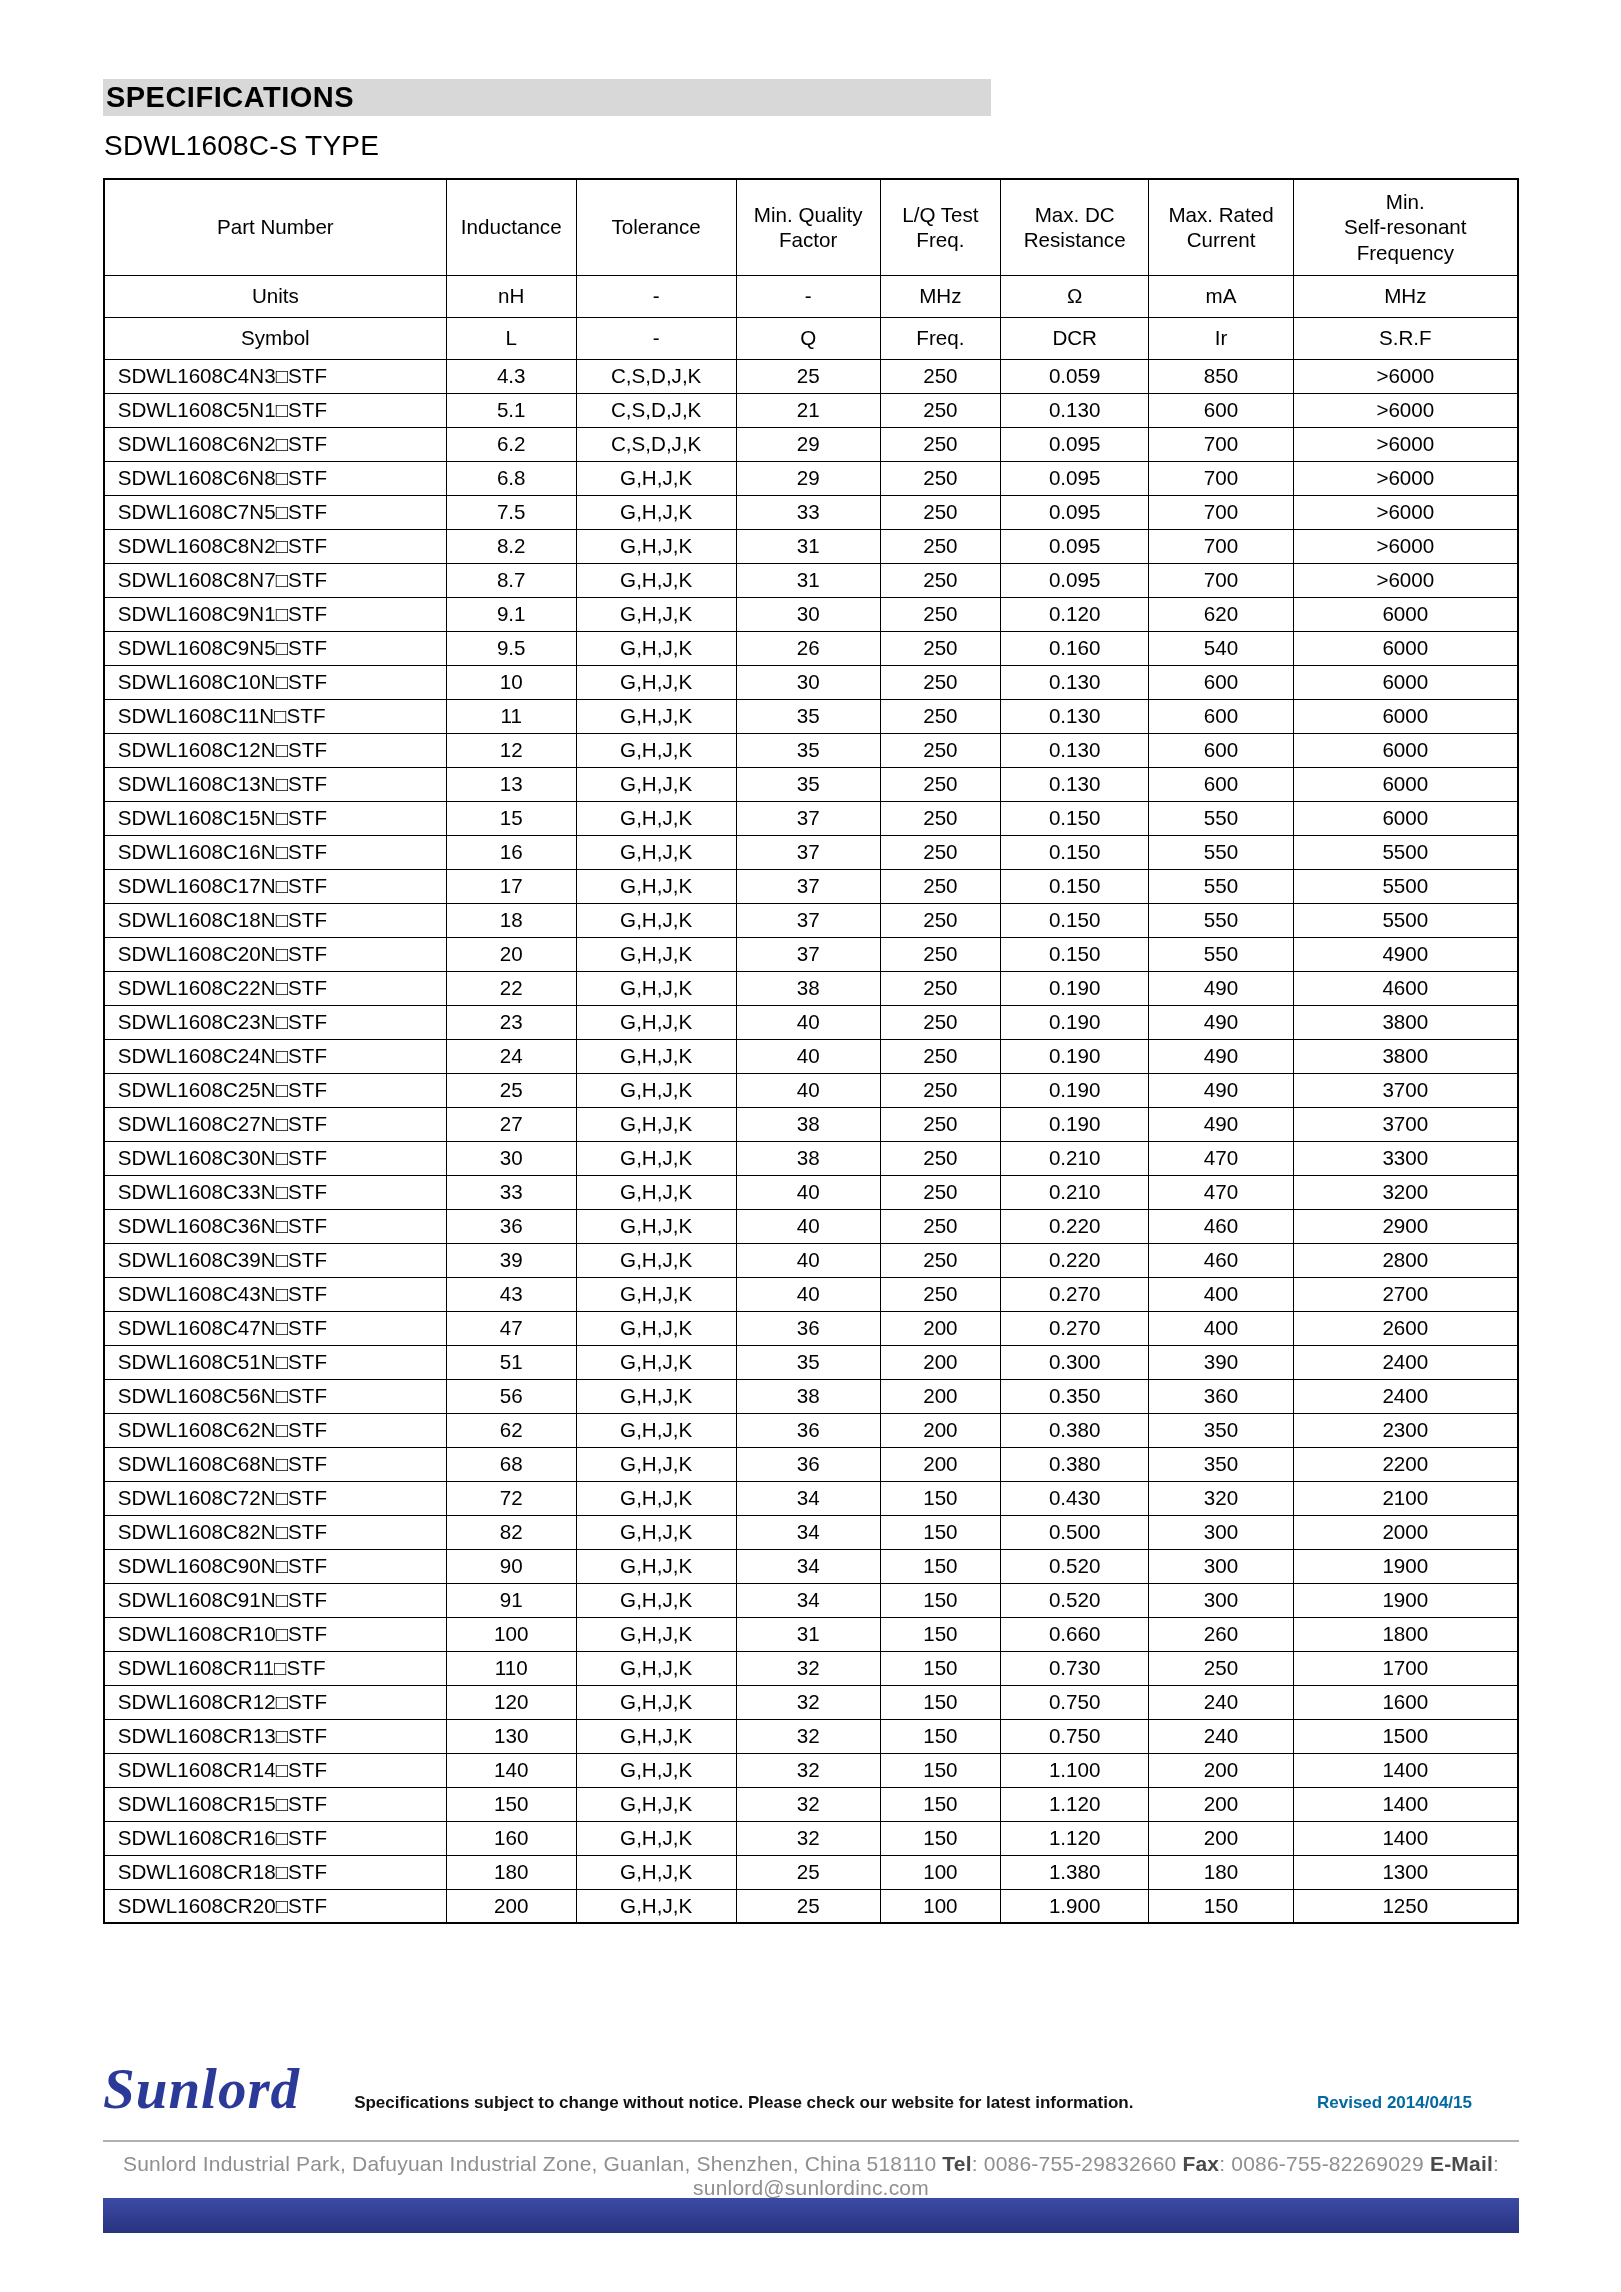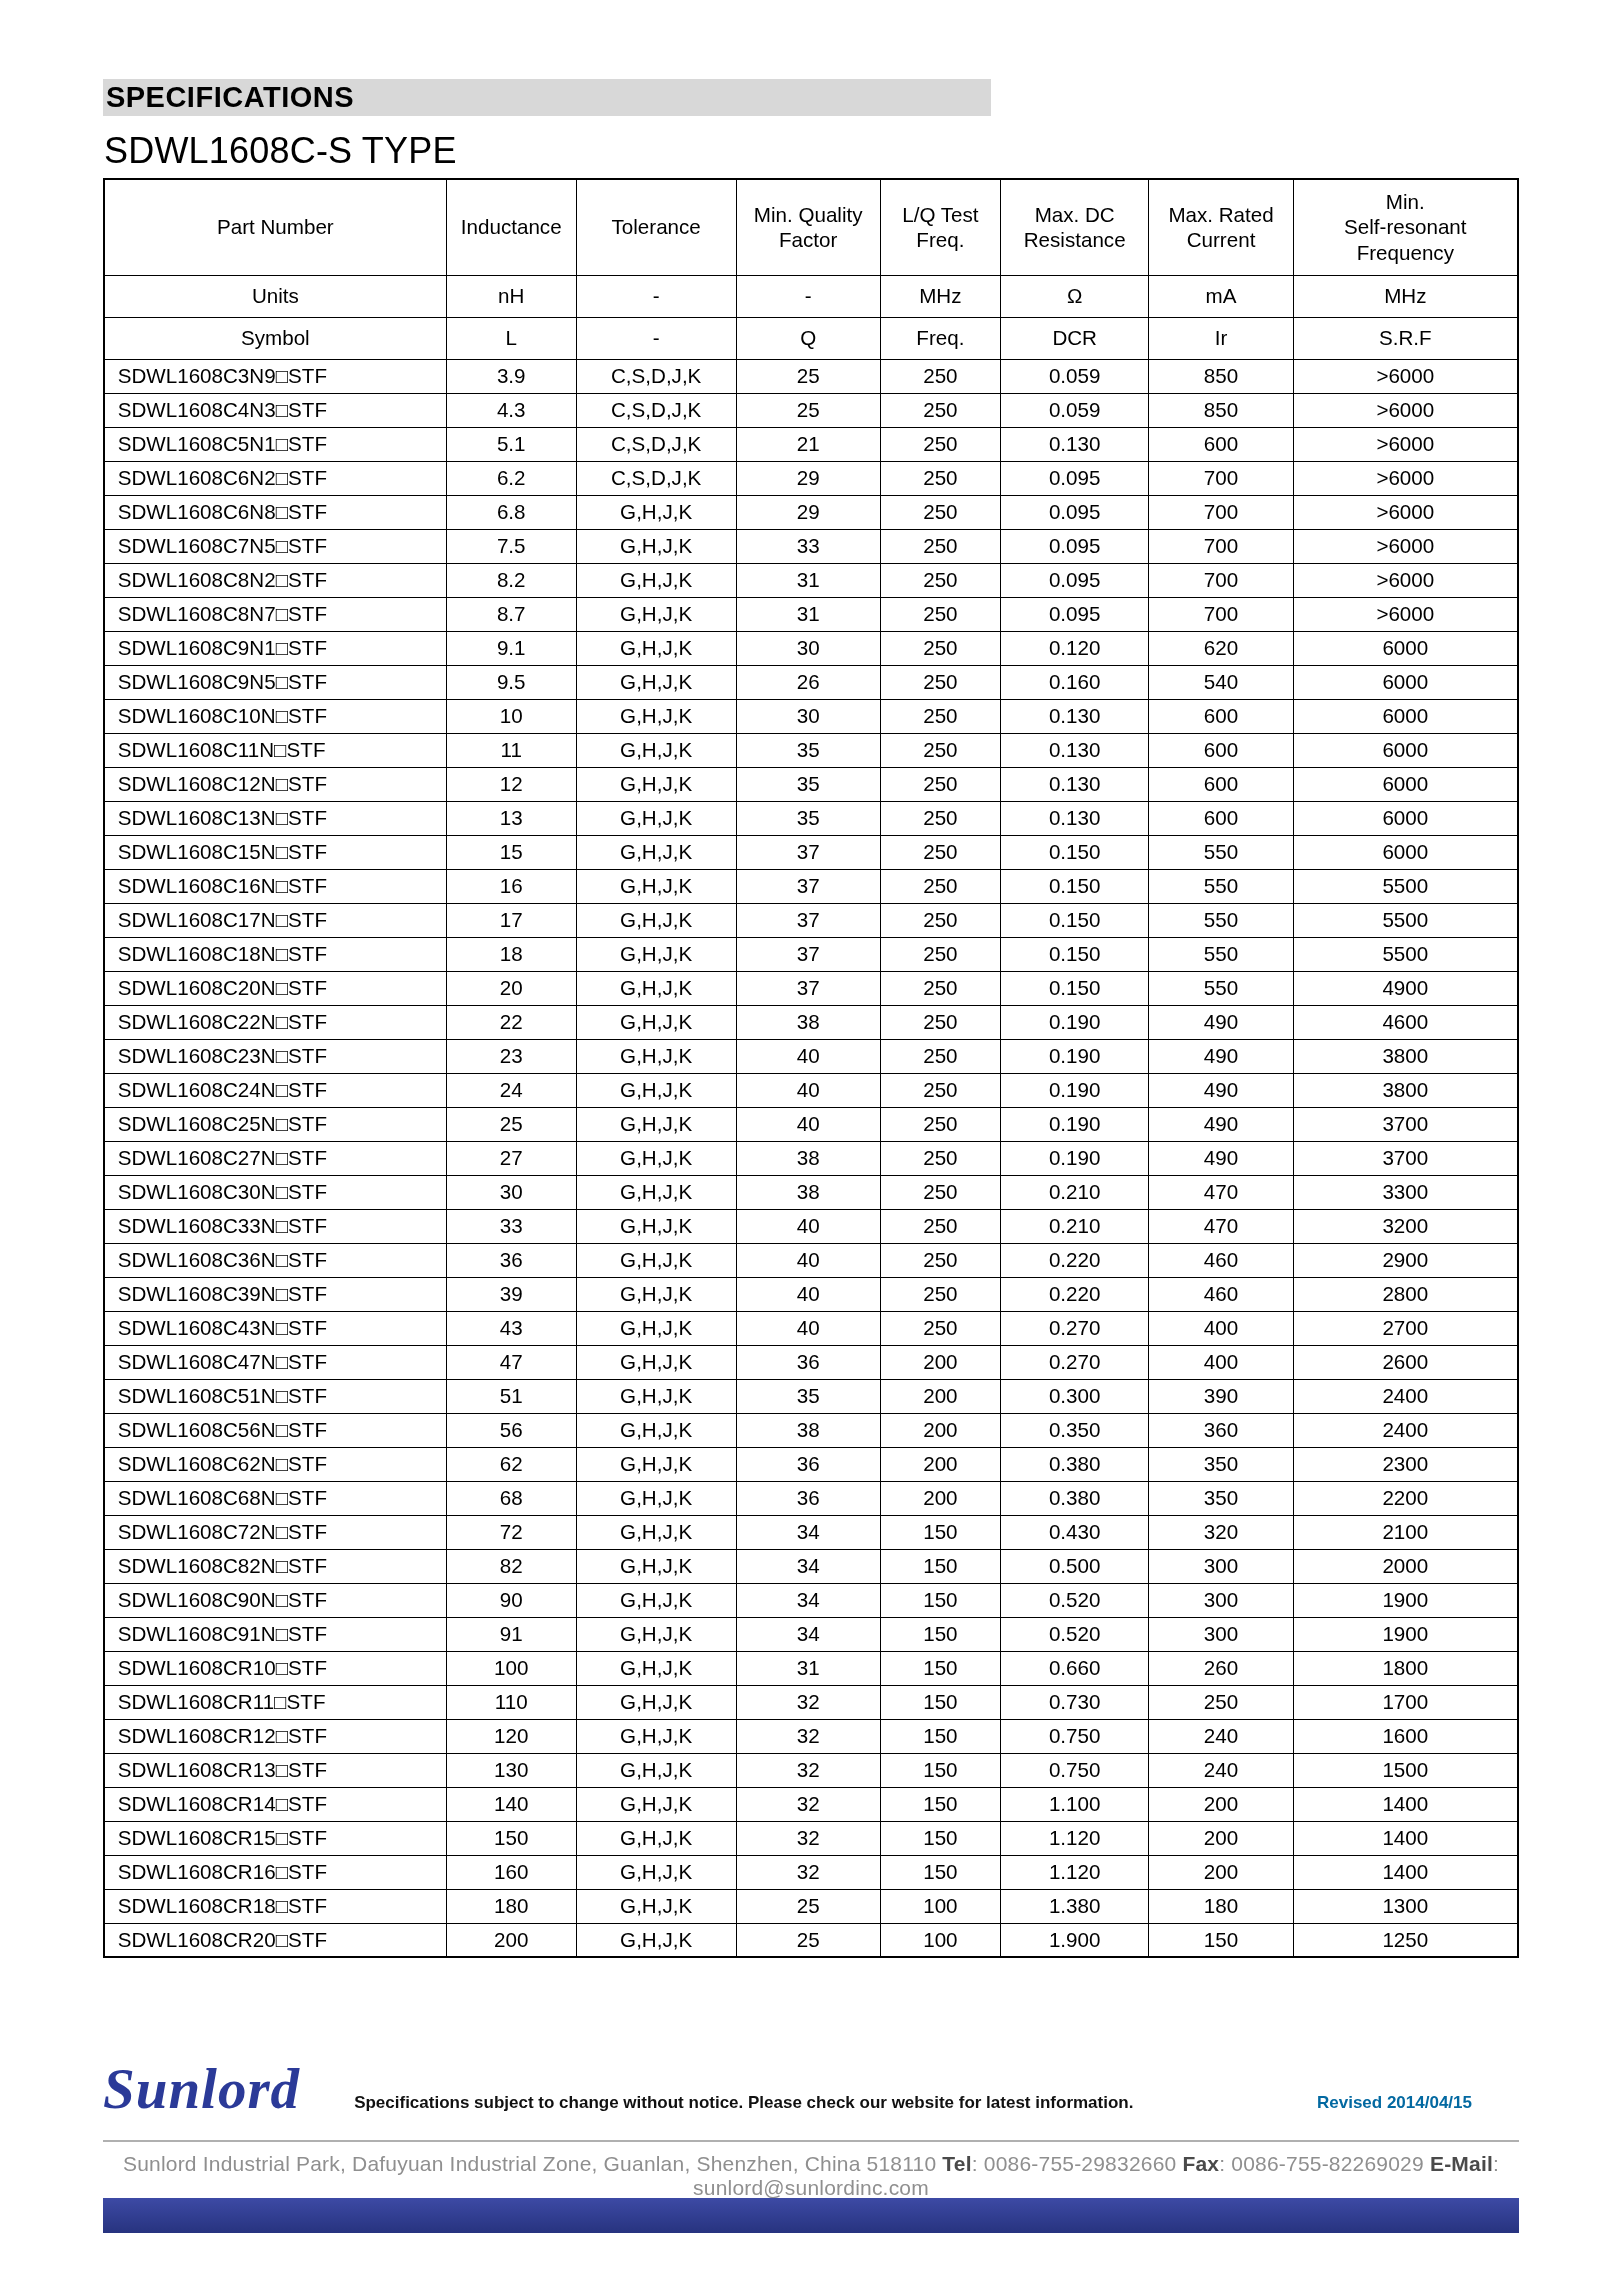--- a/index.html
+++ b/index.html
@@ -23,21 +23,21 @@
     width: 888px; height: 37px;
     background: #d8d8d8;
     display: flex; align-items: center;
   }
   .title-text {
     font-size: 29px; font-weight: 700; letter-spacing: 0.5px;
     padding-left: 2.9px;
   }
   .type-title {
     position: absolute; left: 104px; top: 130px;
-    font-size: 36px; font-weight: 400; letter-spacing: 0.2px;
+    font-size: 28px; font-weight: 400; letter-spacing: 0.2px;
   }
 
   
   .spec-table {
     position: absolute; left: 103px; top: 178px;
     width: 1416px;
     border-collapse: collapse;
     table-layout: fixed;
     border: 2px solid #000;
   }
@@ -172,30 +172,20 @@
           <td>-</td>
           <td>Q</td>
           <td>Freq.</td>
           <td>DCR</td>
           <td>Ir</td>
           <td>S.R.F</td>
         </tr>
       </thead>
     <tbody>
         <tr class="data-row">
-          <td class="first-col">SDWL1608C3N9□STF</td>
-          <td>3.9</td>
-          <td>C,S,D,J,K</td>
-          <td>25</td>
-          <td>250</td>
-          <td>0.059</td>
-          <td>850</td>
-          <td>&gt;6000</td>
-        </tr>
-        <tr class="data-row">
           <td class="first-col">SDWL1608C4N3□STF</td>
           <td>4.3</td>
           <td>C,S,D,J,K</td>
           <td>25</td>
           <td>250</td>
           <td>0.059</td>
           <td>850</td>
           <td>&gt;6000</td>
         </tr>
         <tr class="data-row">

